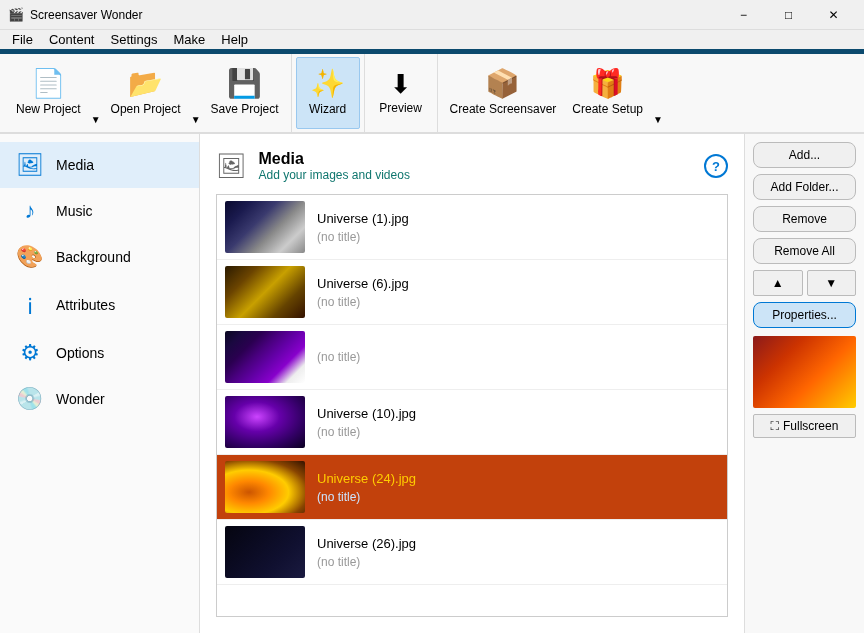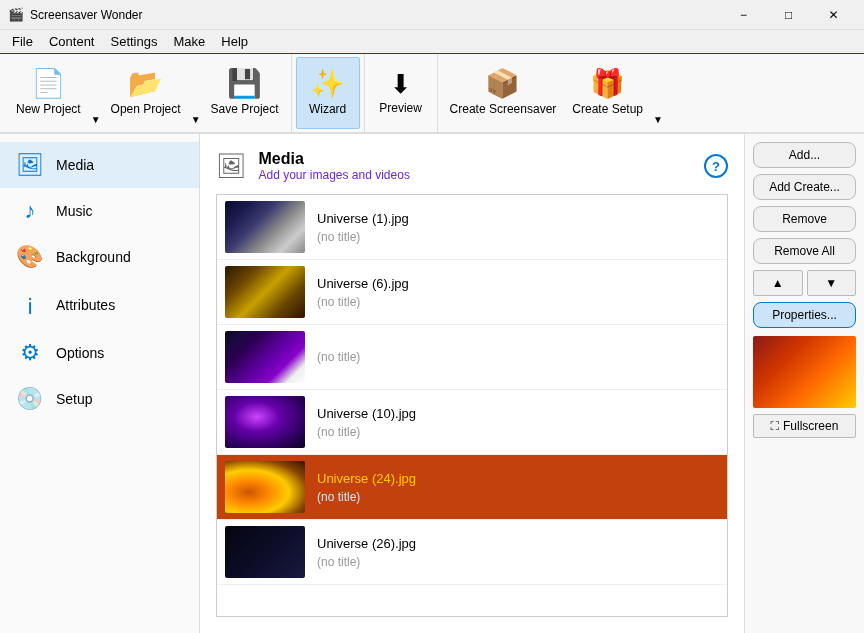--- a/index.html
+++ b/index.html
@@ -25,21 +25,21 @@
       display: flex; align-items: center; justify-content: center;
     }
 
     
     .menubar {
       background: #f0f0f0;
       height: 24px;
       display: flex;
       align-items: center;
       padding: 0 4px;
-      border-bottom: 1px solid #0c4a6e;
+      border-bottom: 5px solid #0c4a6e;
     }
     .menu-item {
       padding: 2px 8px;
       cursor: pointer;
       font-size: 13px;
     }
 
     
     .toolbar {
       background: #f8f8f8;
@@ -128,21 +128,21 @@
       background: #fff;
     }
     .content-header {
       display: flex;
       align-items: center;
       gap: 12px;
       margin-bottom: 12px;
     }
     .content-header-icon { font-size: 24px; color: #666; }
     .content-title { font-size: 16px; font-weight: 600; }
-    .content-subtitle { font-size: 12px; color: #6d28d9; }
+    .content-subtitle { font-size: 12px; color: #0f766e; }
     .help-icon {
       margin-left: auto;
       width: 24px; height: 24px;
       border-radius: 50%;
       border: 2px solid #0078d4;
       color: #0078d4;
       display: flex; align-items: center; justify-content: center;
       font-weight: bold; font-size: 13px;
       cursor: pointer;
     }
@@ -332,21 +332,21 @@
     <div class="sidebar-item">
       <span class="sidebar-icon">ℹ</span>
       <span>Attributes</span>
     </div>
     <div class="sidebar-item">
       <span class="sidebar-icon">⚙</span>
       <span>Options</span>
     </div>
     <div class="sidebar-item">
       <span class="sidebar-icon">💿</span>
-      <span>Setup</span>
+      <span>Wonder</span>
     </div>
   </div>
 
   <div class="content-area">
     <div class="content-header">
       <span class="content-header-icon">🖼</span>
       <div>
         <div class="content-title">Media</div>
         <div class="content-subtitle">Add your images and videos</div>
       </div>
@@ -394,21 +394,21 @@
           <div class="media-info">
             <div class="media-title">Universe (26).jpg</div>
             <div class="media-subtitle">(no title)</div>
           </div>
         </div>
       </div>
   </div>
 
   <div class="right-panel">
     <button class="right-btn">Add...</button>
-    <button class="right-btn">Add Create...</button>
+    <button class="right-btn">Add Folder...</button>
     <button class="right-btn">Remove</button>
     <button class="right-btn">Remove All</button>
     <div class="arrow-btns">
       <button class="arrow-btn">▲</button>
       <button class="arrow-btn">▼</button>
     </div>
     <button class="right-btn active">Properties...</button>
     <div class="preview-thumb"></div>
     <button class="fullscreen-btn">
       <span>⛶</span>

